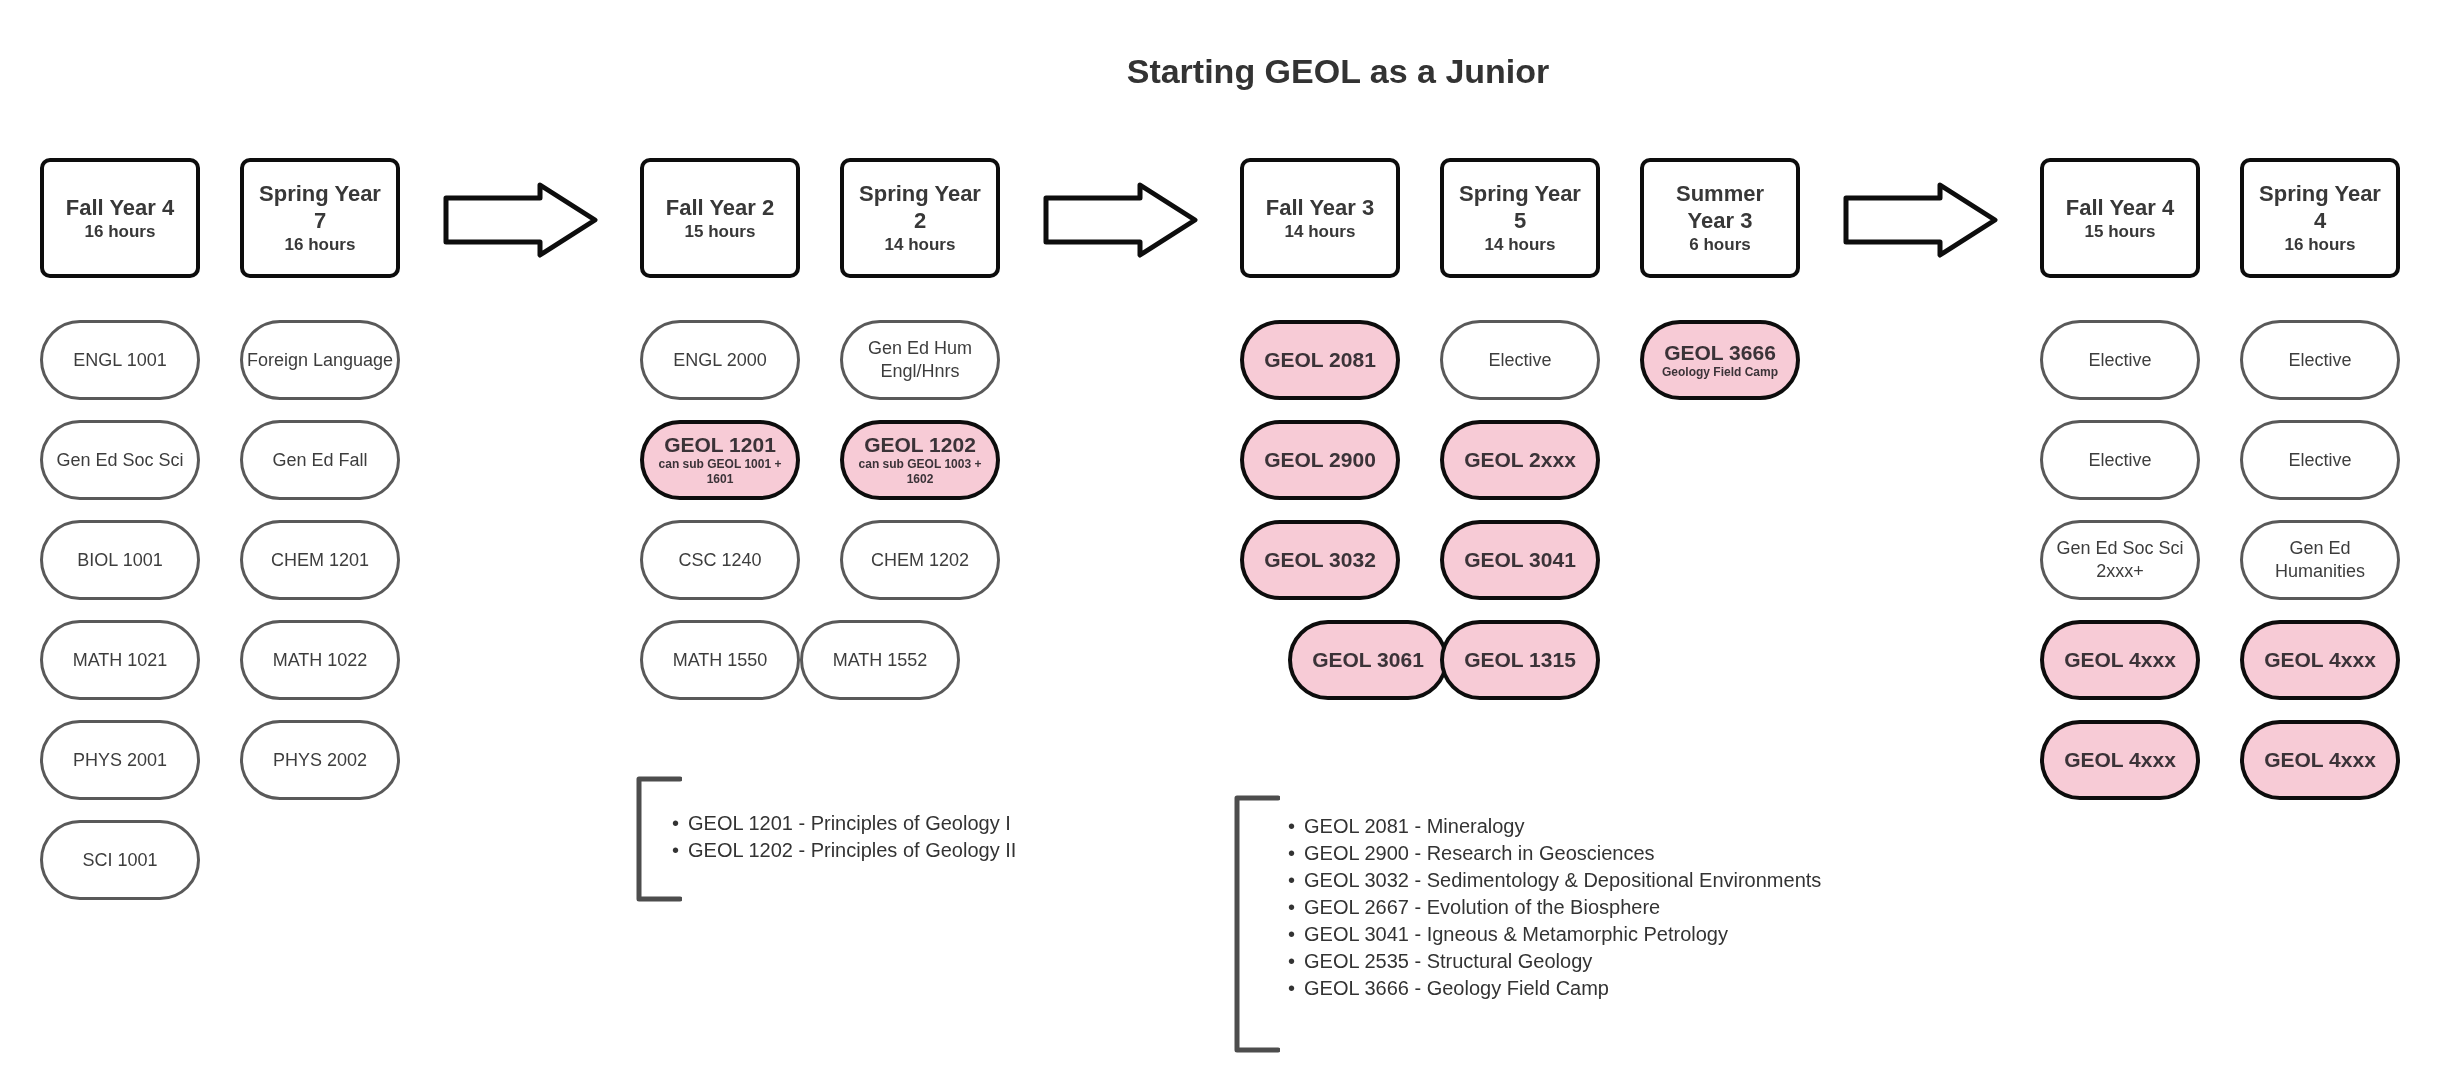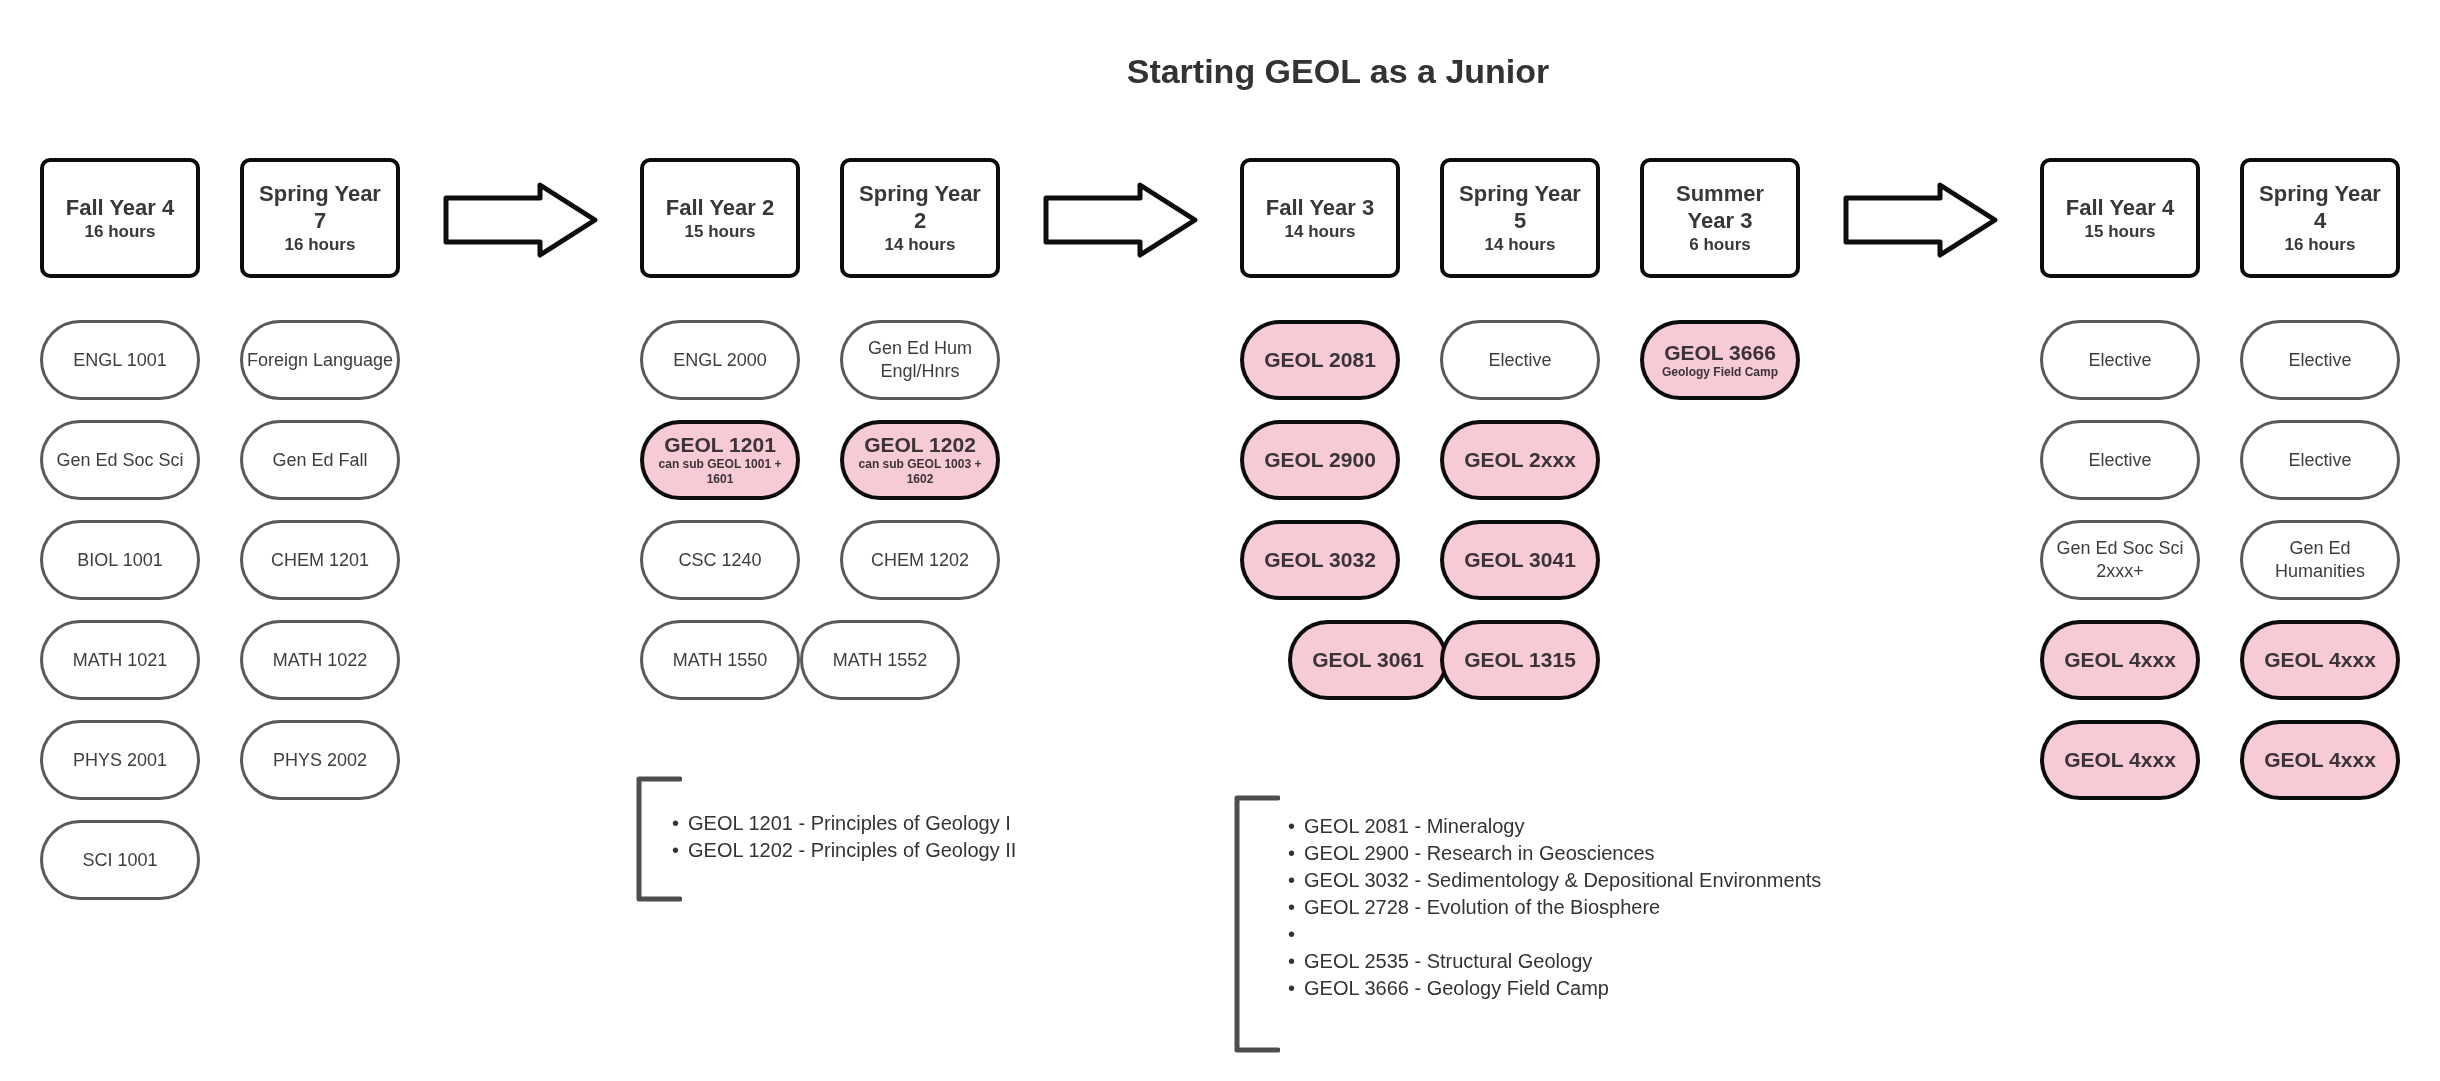--- a/index.html
+++ b/index.html
@@ -260,24 +260,25 @@
   <div class="legend-item">
       <span class="bullet">•</span>
       <span>GEOL 2900 - Research in Geosciences</span>
     </div>
   <div class="legend-item">
       <span class="bullet">•</span>
       <span>GEOL 3032 - Sedimentology &amp; Depositional Environments</span>
     </div>
   <div class="legend-item">
       <span class="bullet">•</span>
-      <span>GEOL 2728 - Evolution of the Biosphere</span>
-    </div>
-  <div class="legend-item">
-      <span class="bullet">•</span>
+      <span>GEOL 2667 - Evolution of the Biosphere</span>
+    </div>
+  <div class="legend-item">
+      <span class="bullet">•</span>
+      <span>GEOL 3041 - Igneous &amp; Metamorphic Petrology</span>
     </div>
   <div class="legend-item">
       <span class="bullet">•</span>
       <span>GEOL 2535 - Structural Geology</span>
     </div>
   <div class="legend-item">
       <span class="bullet">•</span>
       <span>GEOL 3666 - Geology Field Camp</span>
     </div>
 </div>

